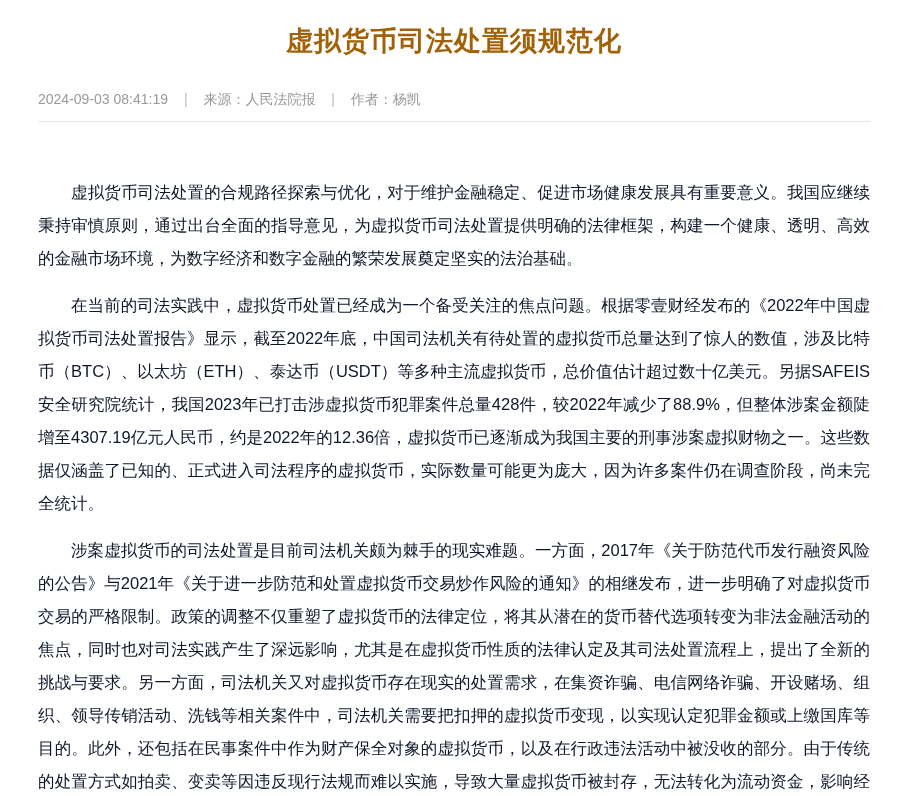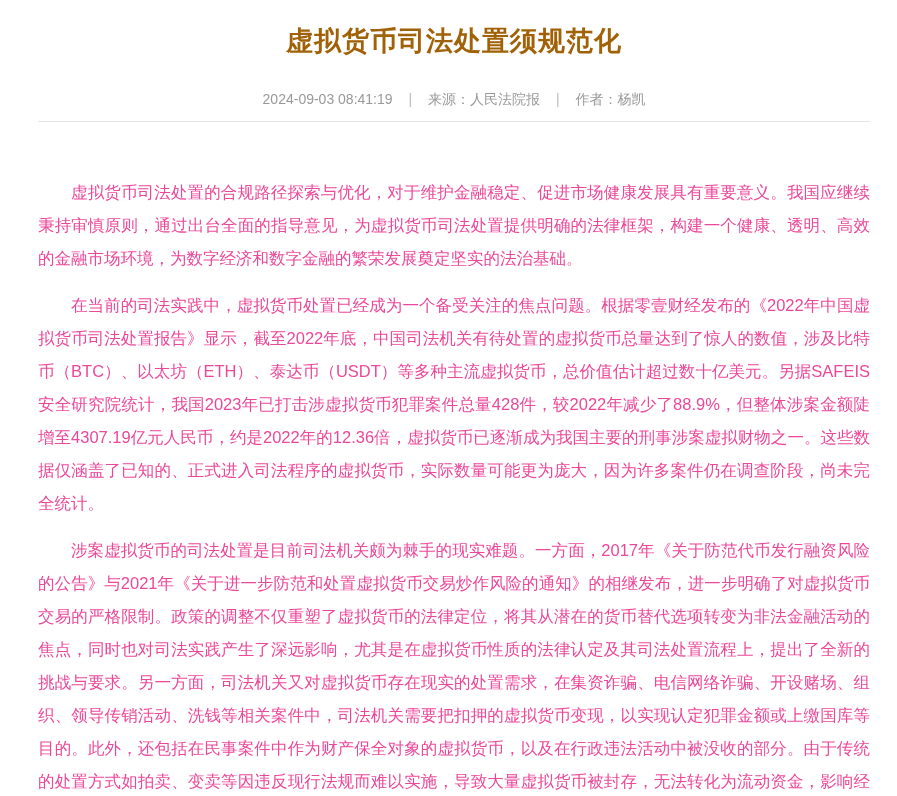--- a/index.html
+++ b/index.html
@@ -20,42 +20,42 @@
     margin-top: 24px;
     text-align: center;
     font-size: 27px;
     line-height: 34px;
     font-weight: bold;
     color: #a16207;
     letter-spacing: 1px;
   }
   .meta {
     margin-top: 33px;
-    text-align: center;
+    text-align: left;
     font-size: 14px;
     line-height: 16px;
     color: #999999;
   }
   .meta .sep {
     display: inline-block;
     margin: 0 12px;
     color: #bbbbbb;
   }
   .divider {
     margin-top: 14px;
     border-top: 1px solid #e5e5e5;
     height: 0;
   }
   .content {
     padding-top: 54px;
   }
   .content p {
     font-size: 16.5px;
     line-height: 33px;
-    color: #ec4899;
+    color: #0f172a;
     text-align: justify;
     text-indent: 2em;
     margin-bottom: 14px;
   }
 </style>
 </head>
 <body>
 
 <div class="page">
   <h1 class="title">虚拟货币司法处置须规范化</h1>

